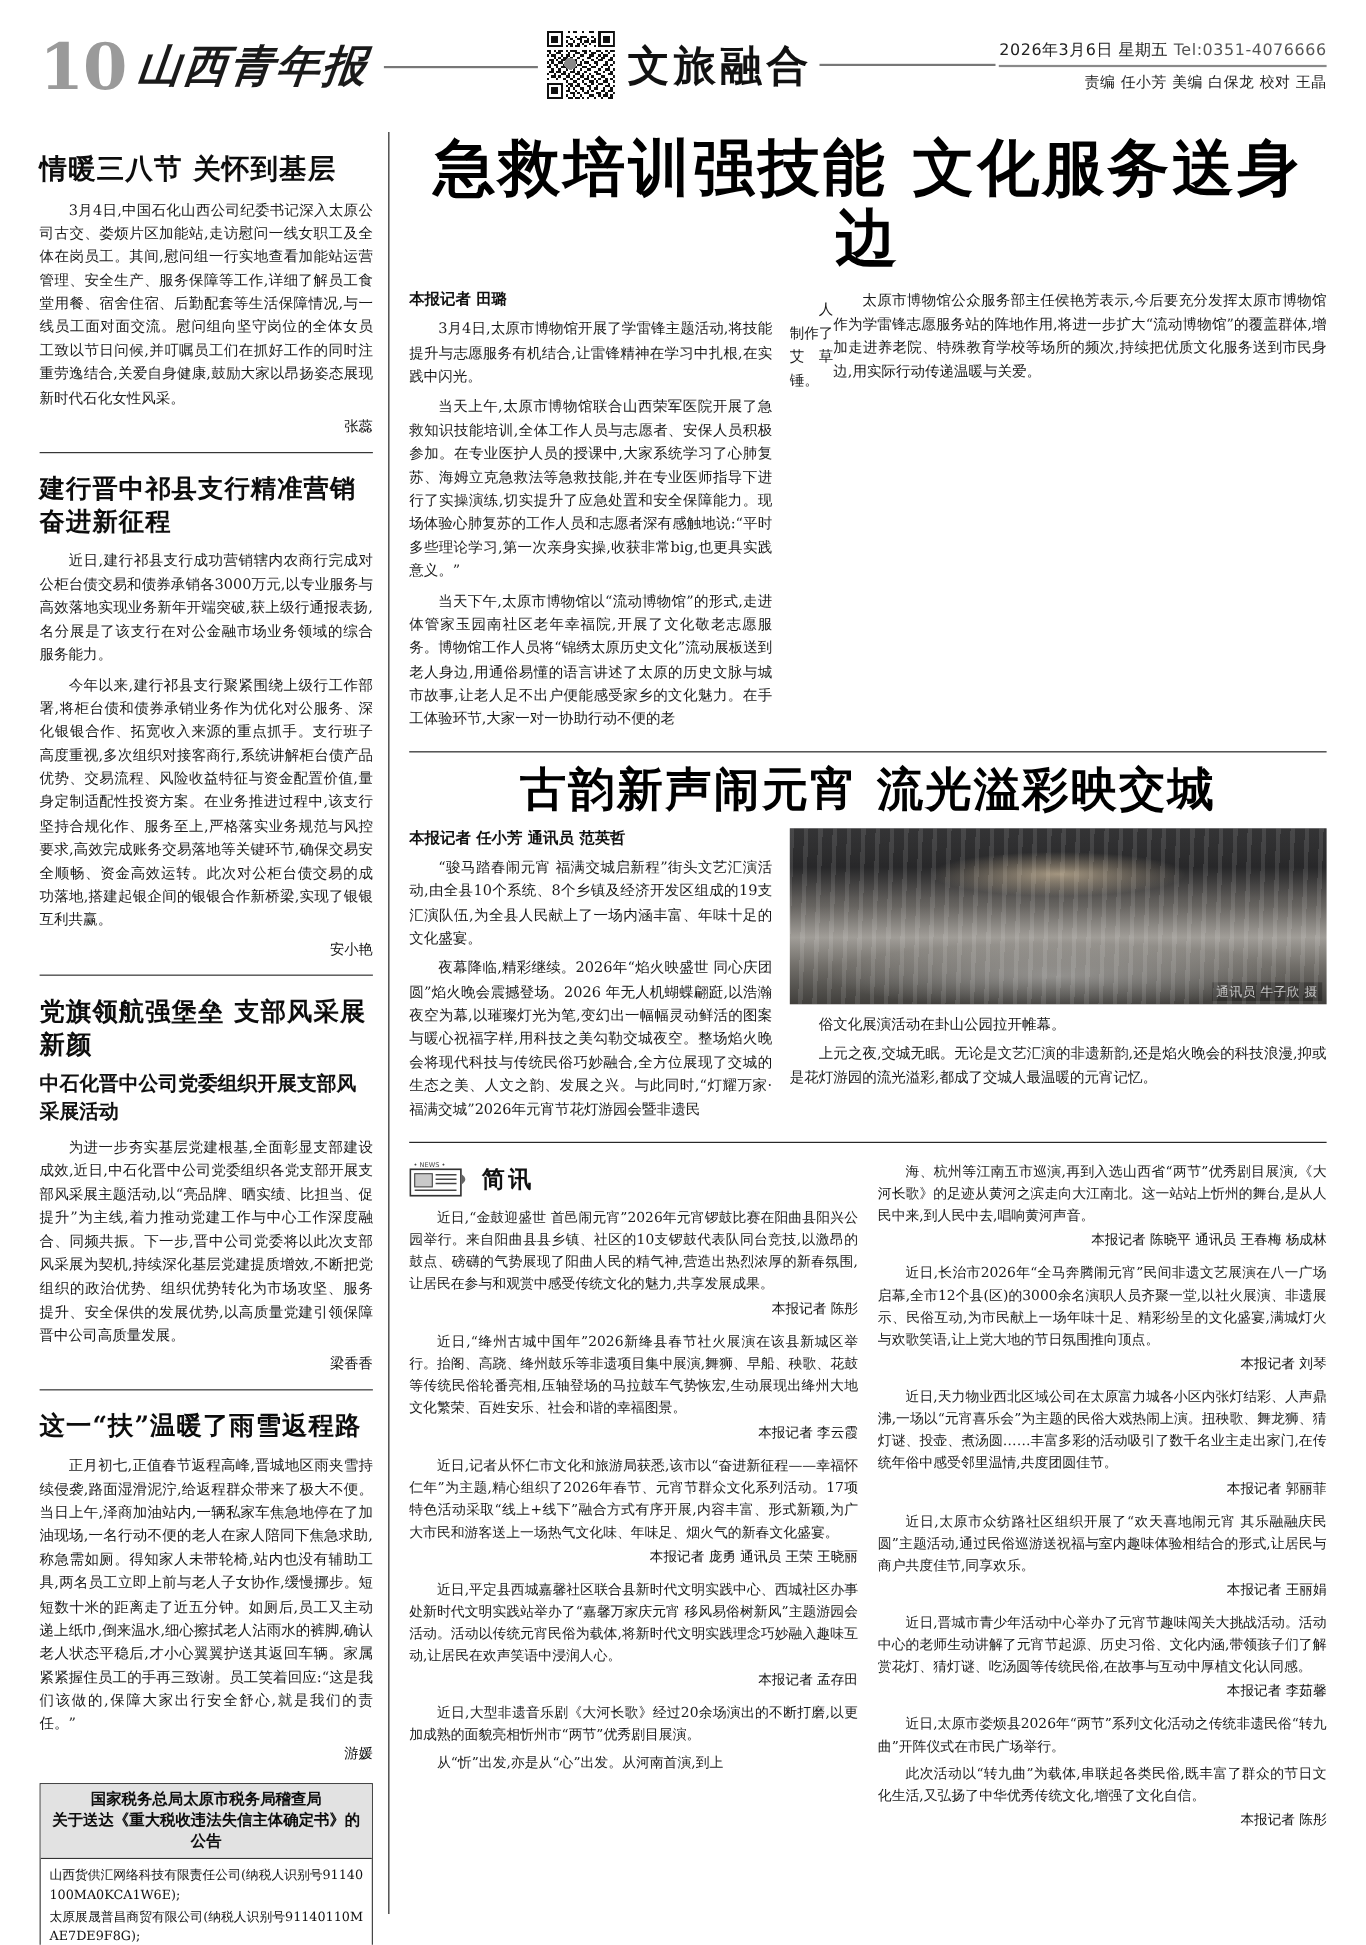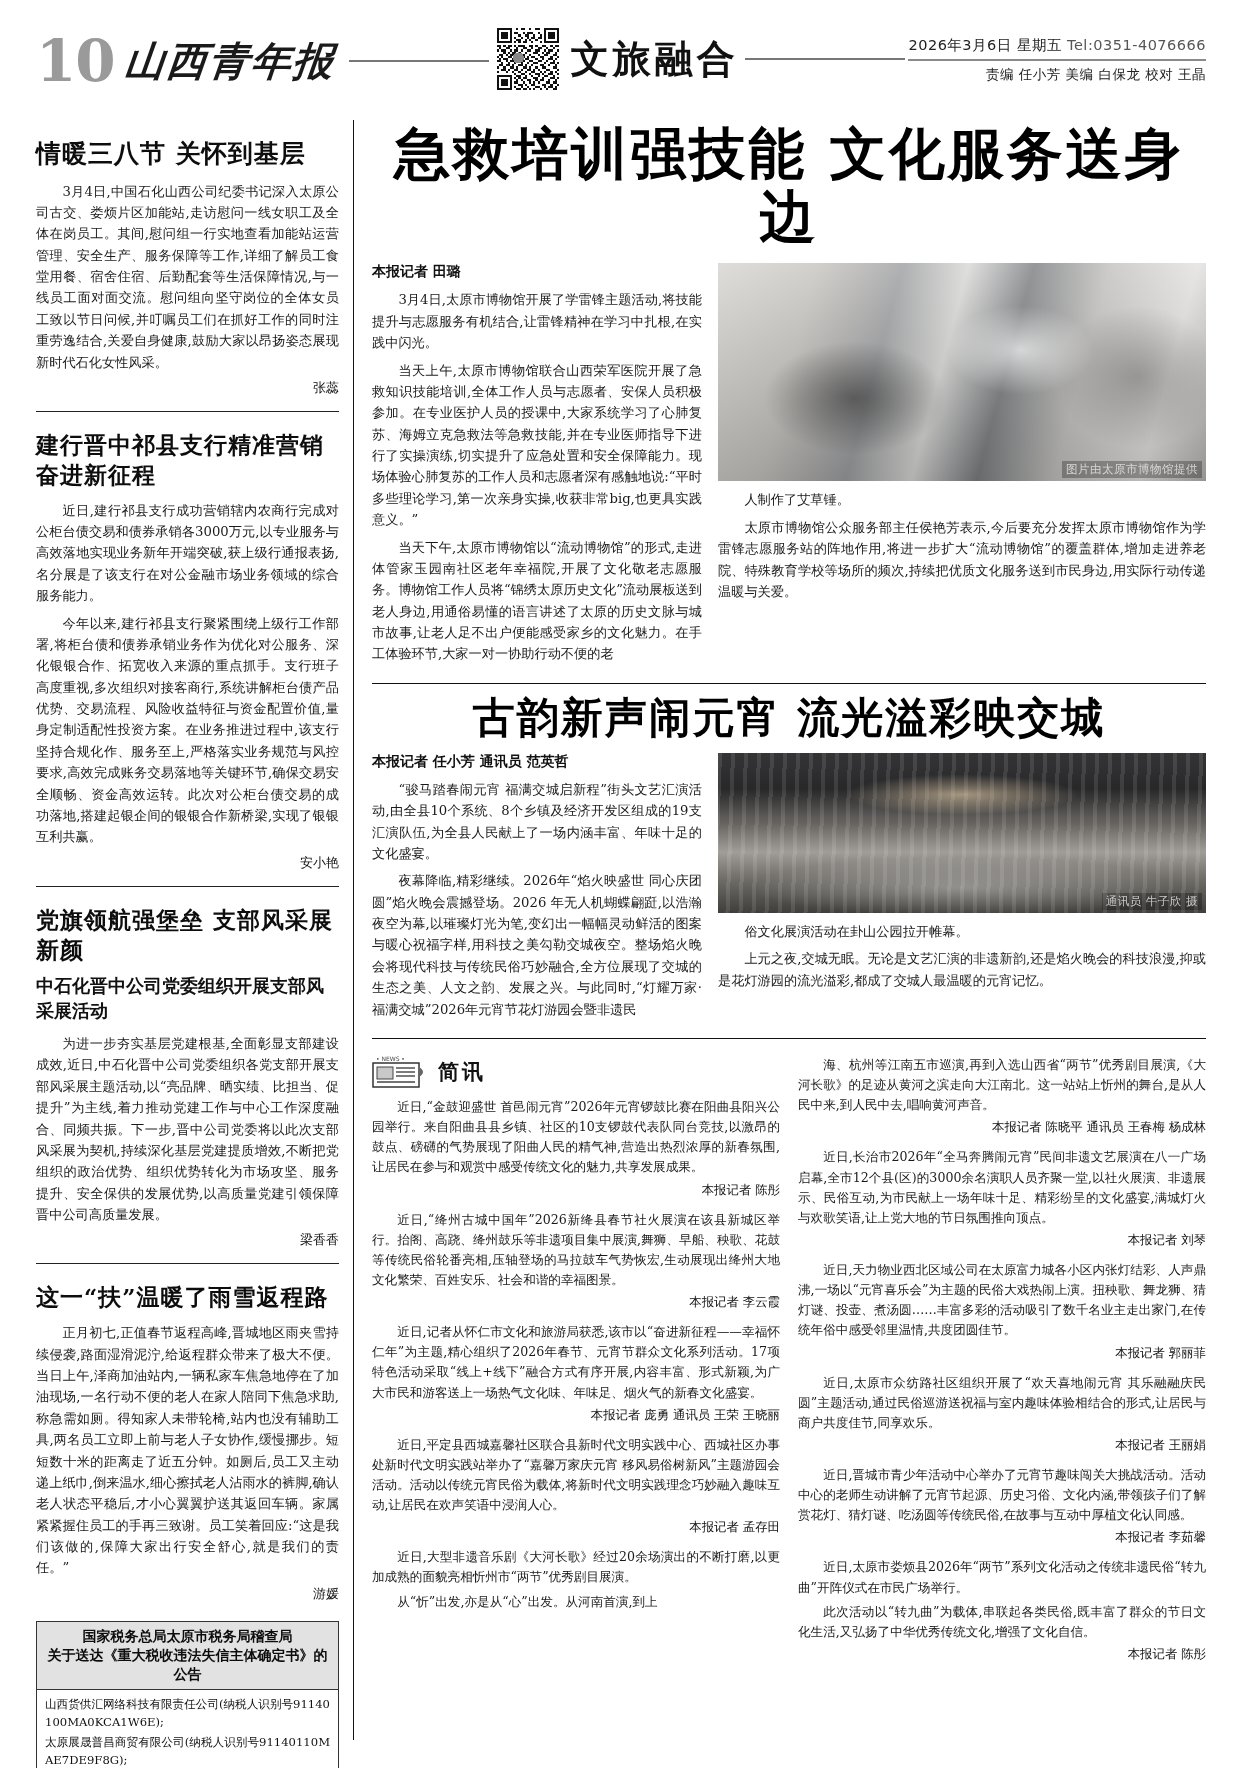--- a/index.html
+++ b/index.html
@@ -26,21 +26,21 @@
     font-family:"DejaVu Serif","Liberation Serif",serif;
     font-size:40px; font-weight:700; line-height:1;
     font-style:italic; letter-spacing:2px; color:#1a1a1a;
     transform:skewX(-6deg);
   }
   .rule-left { height:2px; background:#777; width:140px; margin:0 0 0 14px; align-self:center; }
 
   .mh-center { display:flex; align-items:center; flex:0 0 auto; margin-left:8px; }
   .qr { width:62px; height:62px; flex:0 0 auto; }
   .section-title {
-    font-family:Liberation Mono, monospace;
+    font-family:Liberation Serif, serif;
     font-size:38px; font-weight:700; letter-spacing:4px;
     color:#111; margin:0 6px 0 12px; line-height:1.1; padding-top:6px;
   }
   .rule-center { height:2px; background:#777; flex:1 1 auto; align-self:center; min-width:40px; }
 
   .mh-right { margin-left:auto; text-align:right; padding-top:8px; flex:0 0 auto; }
   .mh-date { font-size:14.5px; color:#222; letter-spacing:.5px; white-space:nowrap; }
   .mh-date .tel { color:#555; }
   .mh-rule { height:2px; background:#8a8a8a; margin:4px 0 5px 0; }
   .mh-credits { font-size:13.5px; color:#222; letter-spacing:.5px; white-space:nowrap; }
@@ -97,21 +97,21 @@
     line-height:1.12; color:#000; text-align:center; margin:2px 0 16px 0;
   }
   .main-head.h2 { font-size:42px; letter-spacing:2px; margin:10px 0 12px 0; }
   .byline {
     font-family:"DejaVu Sans","Liberation Sans",sans-serif;
     font-weight:700; font-size:14px; margin:0 0 8px 0; color:#111;
   }
 
   .art1 { display:flex; gap:16px; }
   .art1-col { width:330px; flex:0 0 330px; }
-  .art1-right { flex:1 1 auto; display:flex; flex-direction:column; }
+  .art1-right { flex:1 1 auto; display:flex; flex-direction:row; }
 
   .photo { position:relative; background:#b9b9b9; overflow:hidden; }
   .photo .cap-ov {
     position:absolute; right:4px; bottom:3px;
     font-family:"DejaVu Sans","Liberation Sans",sans-serif;
     font-size:11.5px; color:#fff; background:rgba(0,0,0,.28);
     padding:1px 4px; letter-spacing:.5px; white-space:nowrap;
   }
 
   .art2 { display:flex; gap:16px; }

